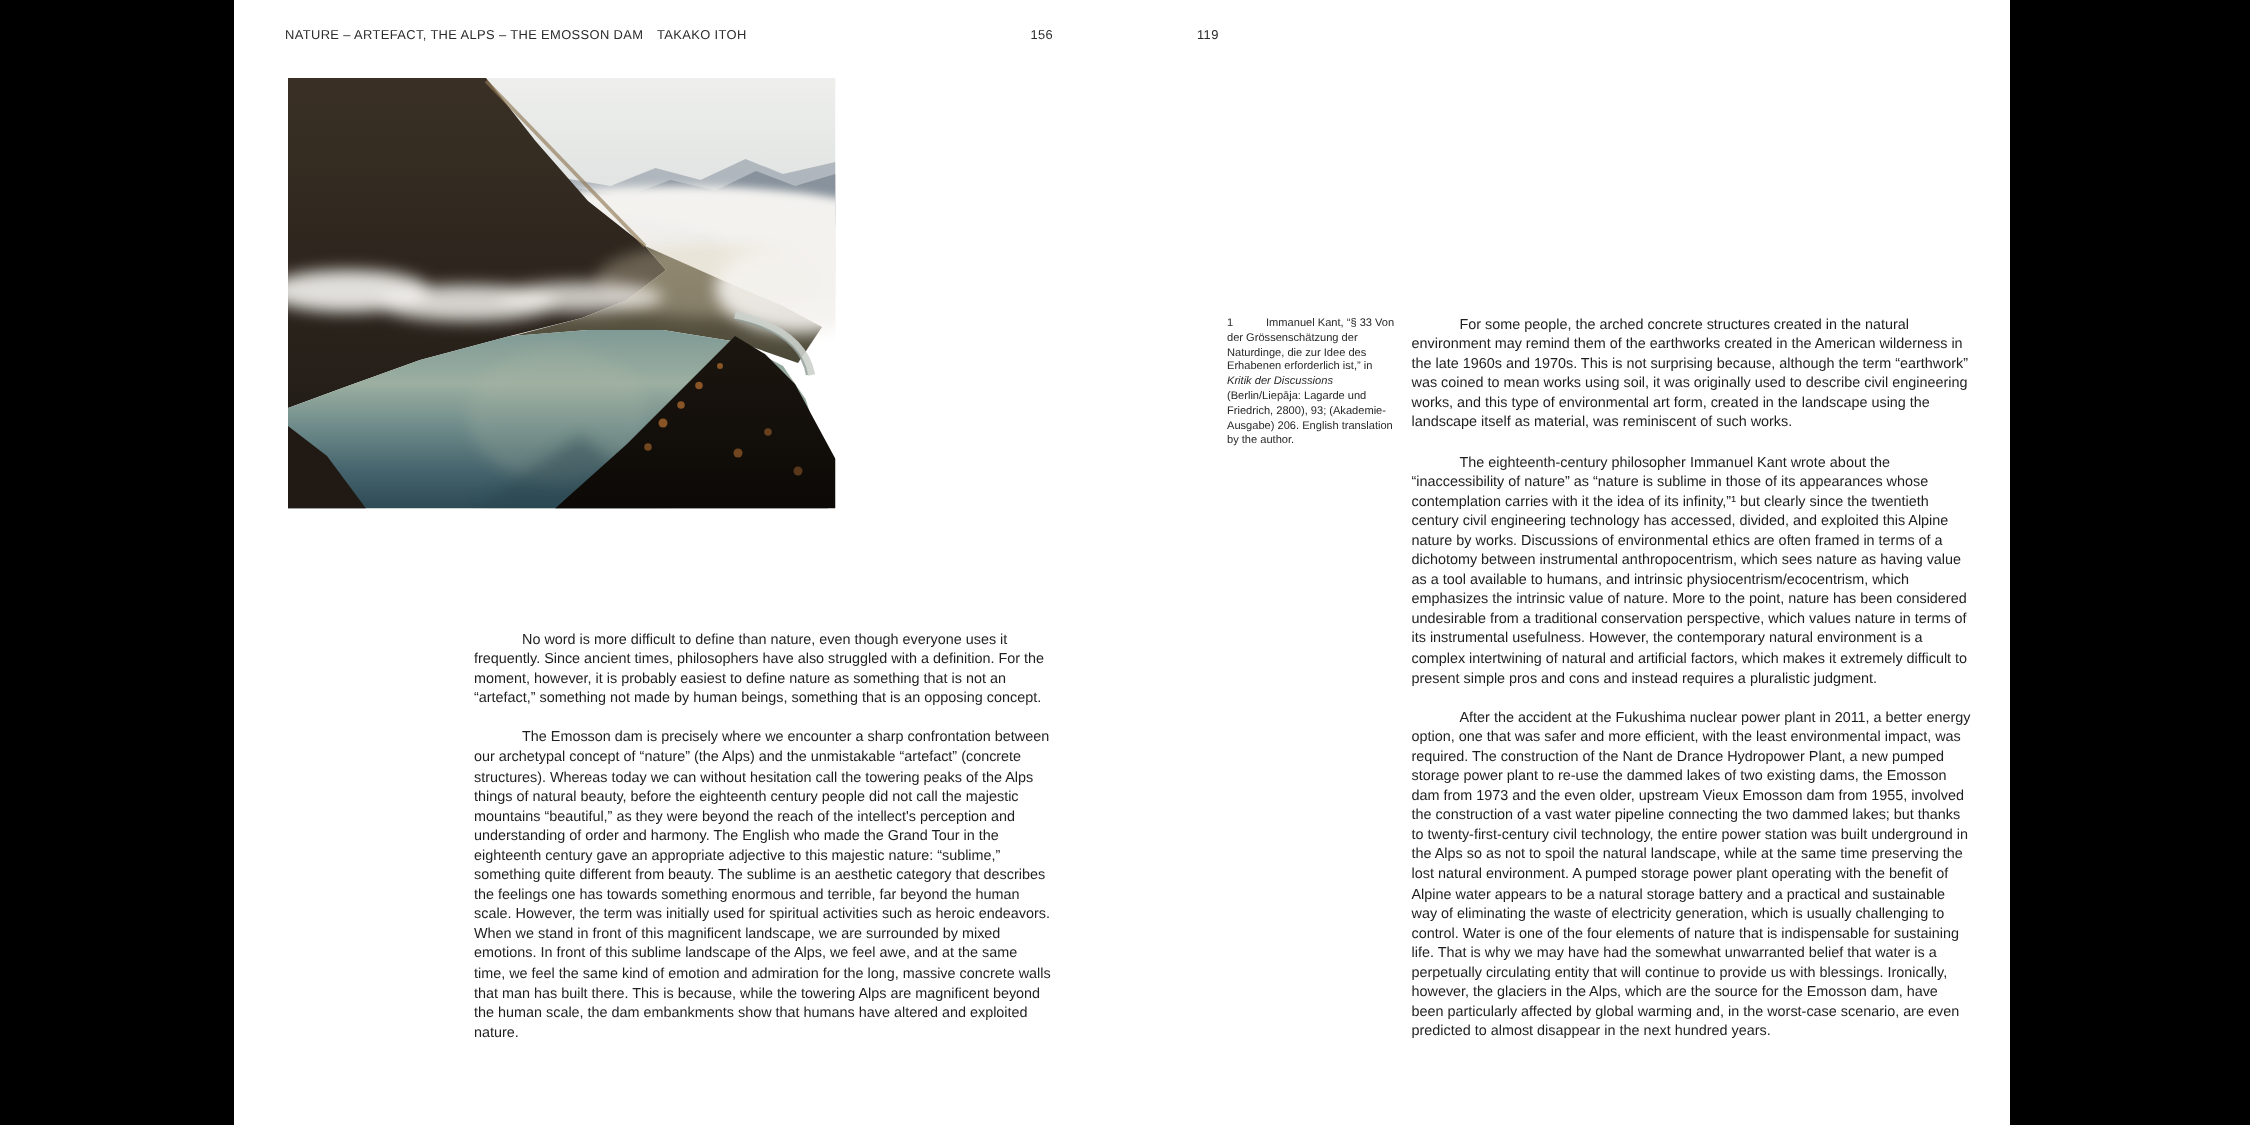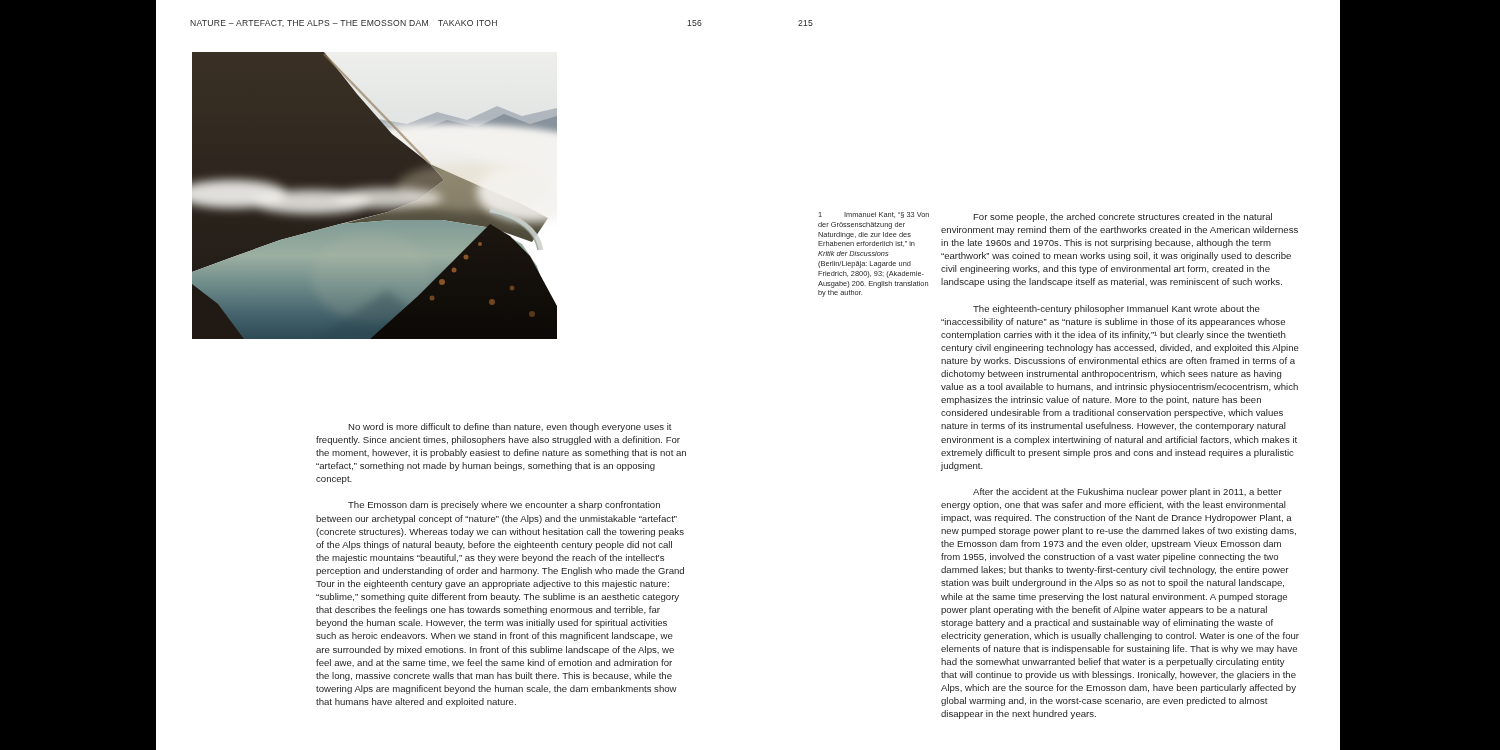--- a/index.html
+++ b/index.html
@@ -27,39 +27,39 @@
   .folio-right{left:642px;}
   .photo{
     position:absolute;left:36px;top:52px;width:365px;height:287px;
     display:block;
   }
   .col{
     position:absolute;
     font-size:9.6px;line-height:13.1px;
     text-align:left;
   }
-  .col p{margin:0 16px 13px 0;text-indent:32px;}
+  .col p{margin:0 3px 13px 0;text-indent:32px;}
   .left-col{left:160px;top:420px;width:388px;}
   .right-col{left:785px;top:210px;width:376px;}
   .footnote{
     left:662px;top:210px;width:114px;
     font-size:7.4px;line-height:9.8px;color:#272727;
   }
   .footnote .fn-marker{display:inline-block;width:26px;text-indent:0;}
   .footnote em{font-style:italic;}
 </style>
 </head>
 <body>
 
 <div class="spread">
 
   <div class="hdr hdr-title">NATURE – ARTEFACT, THE ALPS – THE EMOSSON DAM</div>
   <div class="hdr hdr-author">TAKAKO ITOH</div>
   <div class="hdr folio-left">156</div>
-  <div class="hdr folio-right">215</div>
+  <div class="hdr folio-right">119</div>
 
   <svg class="photo" viewBox="0 0 365 287" preserveAspectRatio="none" aria-hidden="true">
     <defs>
       <linearGradient id="g-sky" x1="0" y1="0" x2="0" y2="1">
         <stop offset="0" stop-color="#eeefed"></stop>
           <stop offset="1" stop-color="#d7dbda"></stop>
       </linearGradient>
       <linearGradient id="g-mtn" x1="0" y1="0" x2="0" y2="1">
         <stop offset="0" stop-color="#3a3025"></stop>
           <stop offset="1" stop-color="#241e18"></stop>

